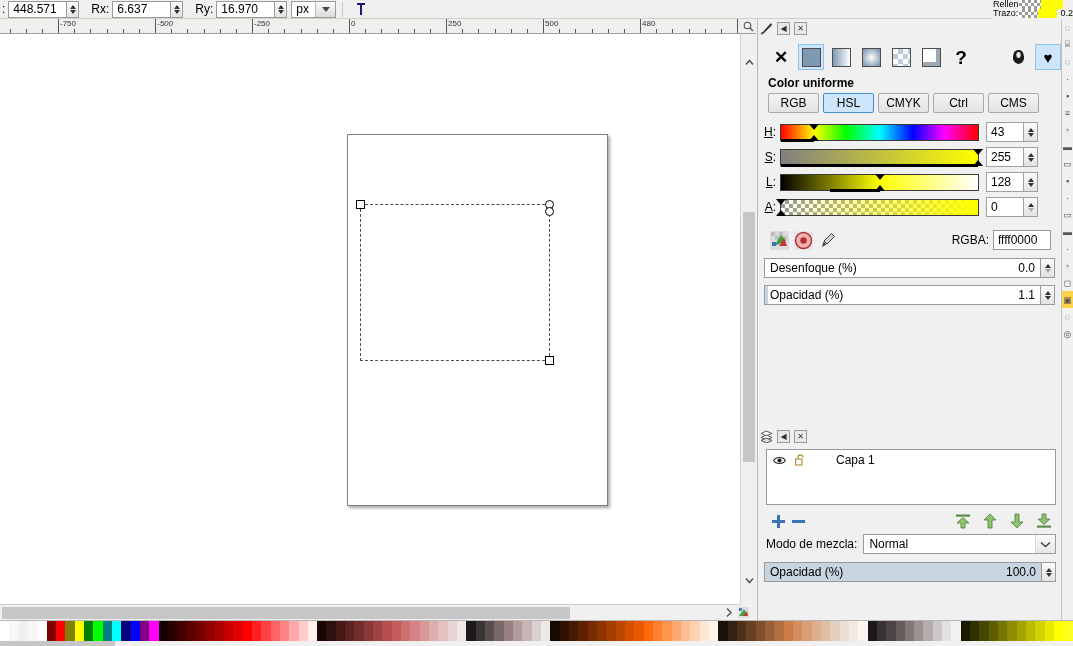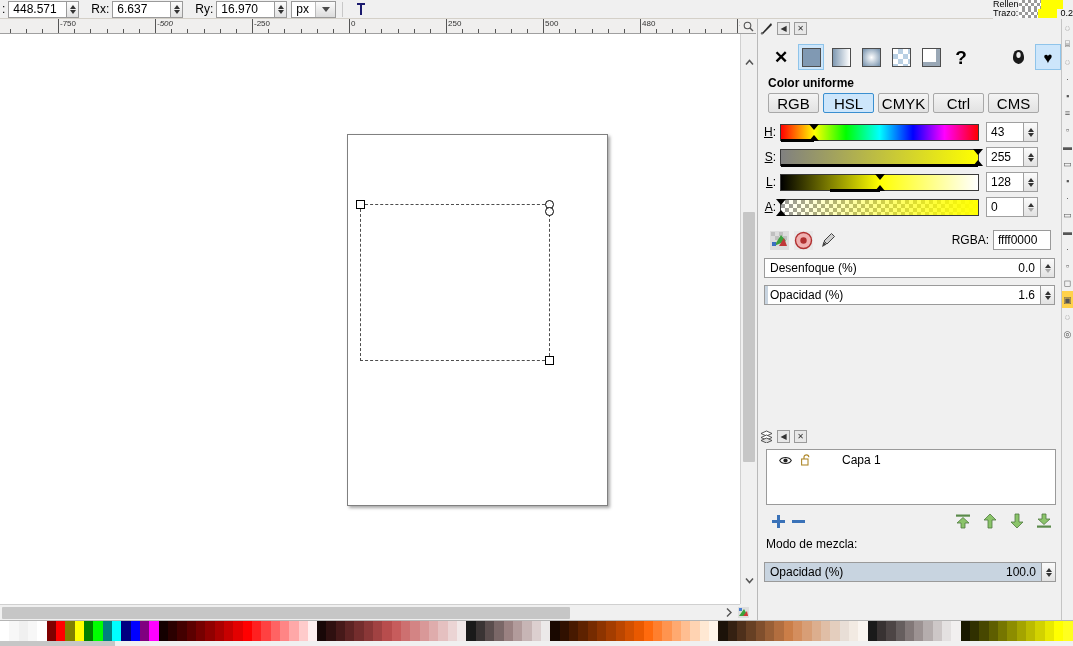--- a/index.html
+++ b/index.html
@@ -185,21 +185,21 @@
   .ft-swatch { background: #ffffff; box-shadow: inset -5px -5px 0 -1px #9aa8b6; }
   .ft-x { font-size: 17px; font-weight: bold; line-height: 17px; }
   .ft-q { font-size: 19px; font-weight: bold; line-height: 19px; }
   .ft-glyph { font-size: 15px; line-height: 15px; }
 
   .sect-label { font-weight: bold; font-size: 12px; padding: 4px 0 3px 10px; }
 
   
   #color-modes { display: flex; gap: 4px; padding: 0 0 4px 10px; }
   .cmbtn {
-    width: 51px; height: 20px; font-size: 15px;
+    width: 51px; height: 20px; font-size: 12px;
     display:flex; align-items:center; justify-content:center;
     border: 1px solid #a8a8a8; background: linear-gradient(#f4f4f4,#e2e2e2);
     border-radius: 2px;
   }
   .cmbtn.sel { background: #cde6fb; border: 1px solid #3a8fd0; }
 
   
   #hsl { padding: 4px 0 0 0; }
   .srow { display: flex; align-items: center; height: 22px; padding-left: 6px; margin-bottom: 3px; }
   .slab { width: 16px; text-align: right; padding-right: 4px; font-size: 12px; }
@@ -260,21 +260,21 @@
     width: 14px; height: 20px; border: 1px solid #9a9a9a; border-left: none;
     background: linear-gradient(#fbfbfb,#e2e2e2);
     display:flex; flex-direction: column; justify-content:center; align-items:center;
   }
 
   
   #layers-panel { position: absolute; left: 0; top: 408px; width: 304px; height: 193px; }
   #layer-list {
     margin: 3px 6px 0 8px; height: 56px; background: #fff; border: 1px solid #9a9a9a;
   }
-  .layer-row { display: flex; align-items: center; height: 20px; padding-left: 12px; gap: 9px; }
+  .layer-row { display: flex; align-items: center; height: 20px; padding-left: 6px; gap: 9px; }
   .layer-row .lname { padding-left: 22px; font-size: 12px; }
   #layer-btns { display: flex; align-items: center; padding: 6px 8px 0 10px; height: 26px; }
   .lbtn { width: 20px; height: 18px; display:flex; align-items:center; justify-content:center; }
   #layer-move-btns { margin-left: auto; display: flex; gap: 7px; }
   #blend-row { display: flex; align-items: center; padding: 2px 6px 0 8px; height: 24px; }
   #blend-row .blabel { font-size: 12px; padding-right: 6px; }
   #blend-combo {
     flex: 1; height: 20px; background: #fff; border: 1px solid #9a9a9a;
     display: flex; align-items: center; font-size: 12px; padding-left: 5px;
   }
@@ -590,21 +590,21 @@
       <div class="scalebtns">
         <span style="border-left:3px solid transparent;border-right:3px solid transparent;border-bottom:4px solid #333;width:0;height:0;margin-bottom:1px"></span>
         <span style="border-left:3px solid transparent;border-right:3px solid transparent;border-top:4px solid #aaa;width:0;height:0"></span>
       </div>
     </div>
 
     <div class="scalerow">
       <div class="scalebox">
         <span class="fillbar" style="width:1.1%"></span>
         <span class="sb-name">Opacidad (%)</span>
-        <span class="sb-num">1.6</span>
+        <span class="sb-num">1.1</span>
       </div>
       <div class="scalebtns">
         <span style="border-left:3px solid transparent;border-right:3px solid transparent;border-bottom:4px solid #333;width:0;height:0;margin-bottom:1px"></span>
         <span style="border-left:3px solid transparent;border-right:3px solid transparent;border-top:4px solid #333;width:0;height:0"></span>
       </div>
     </div>
 
     <div id="layers-panel">
       <div class="panel-title">
         <svg width="13" height="13" viewBox="0 0 13 13">
@@ -663,20 +663,28 @@
             <svg width="16" height="16" viewBox="0 0 16 16">
               <polygon points="8,11.5 2,6 6,6 6,1 10,1 10,6 14,6" fill="#8bc46a" stroke="#4f7a3f" stroke-width="0.8"></polygon>
               <rect x="1" y="12.5" width="14" height="2.2" fill="#5a8a4a"></rect>
             </svg>
           </span>
         </span>
       </div>
 
       <div id="blend-row">
         <span class="blabel">Modo de mezcla:</span>
+        <span id="blend-combo">
+          <span>Normal</span>
+          <span class="cb-arrow">
+            <svg width="11" height="7" viewBox="0 0 11 7">
+              <polyline points="1,1.5 5.5,5.5 10,1.5" fill="none" stroke="#444" stroke-width="1.5"></polyline>
+            </svg>
+          </span>
+        </span>
       </div>
 
       <div class="scalerow">
         <div class="scalebox">
           <span class="fillbar" style="width:100%"></span>
           <span class="sb-name">Opacidad (%)</span>
           <span class="sb-num">100.0</span>
         </div>
         <div class="scalebtns">
           <span style="border-left:3px solid transparent;border-right:3px solid transparent;border-bottom:4px solid #333;width:0;height:0;margin-bottom:1px"></span>

